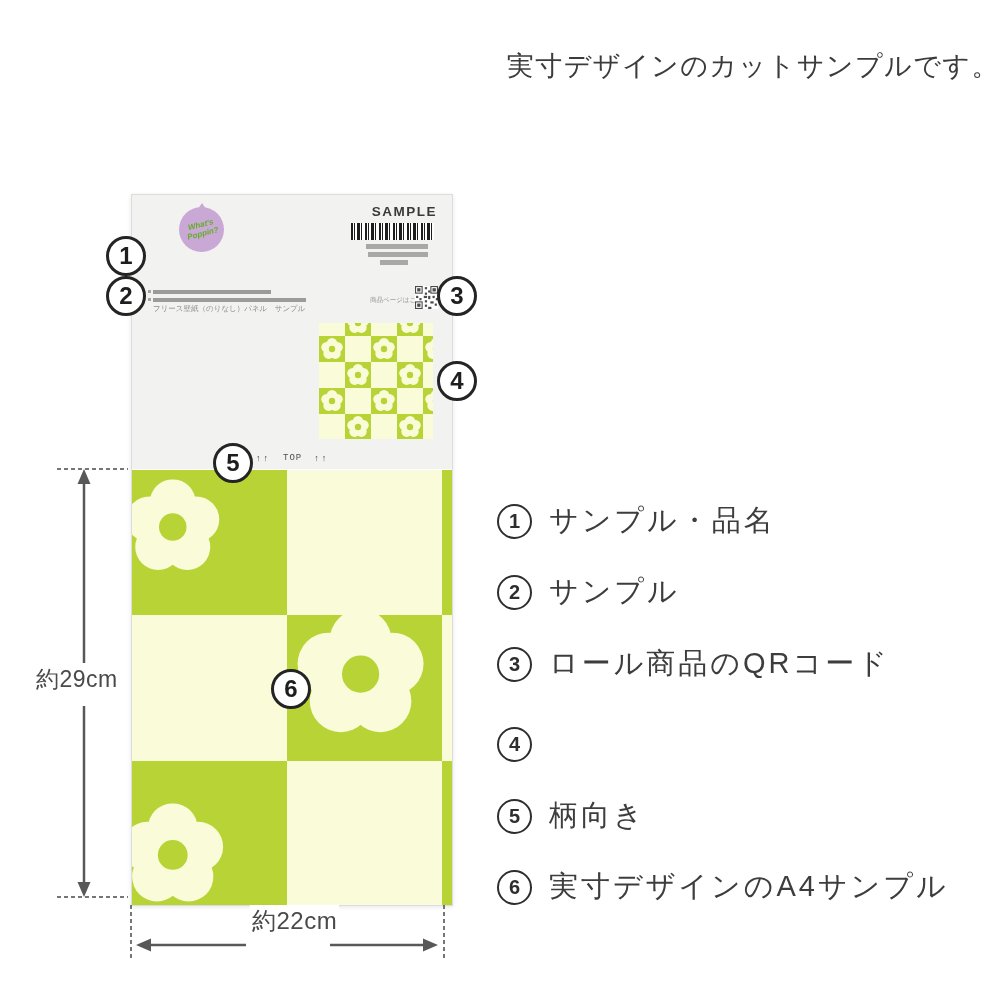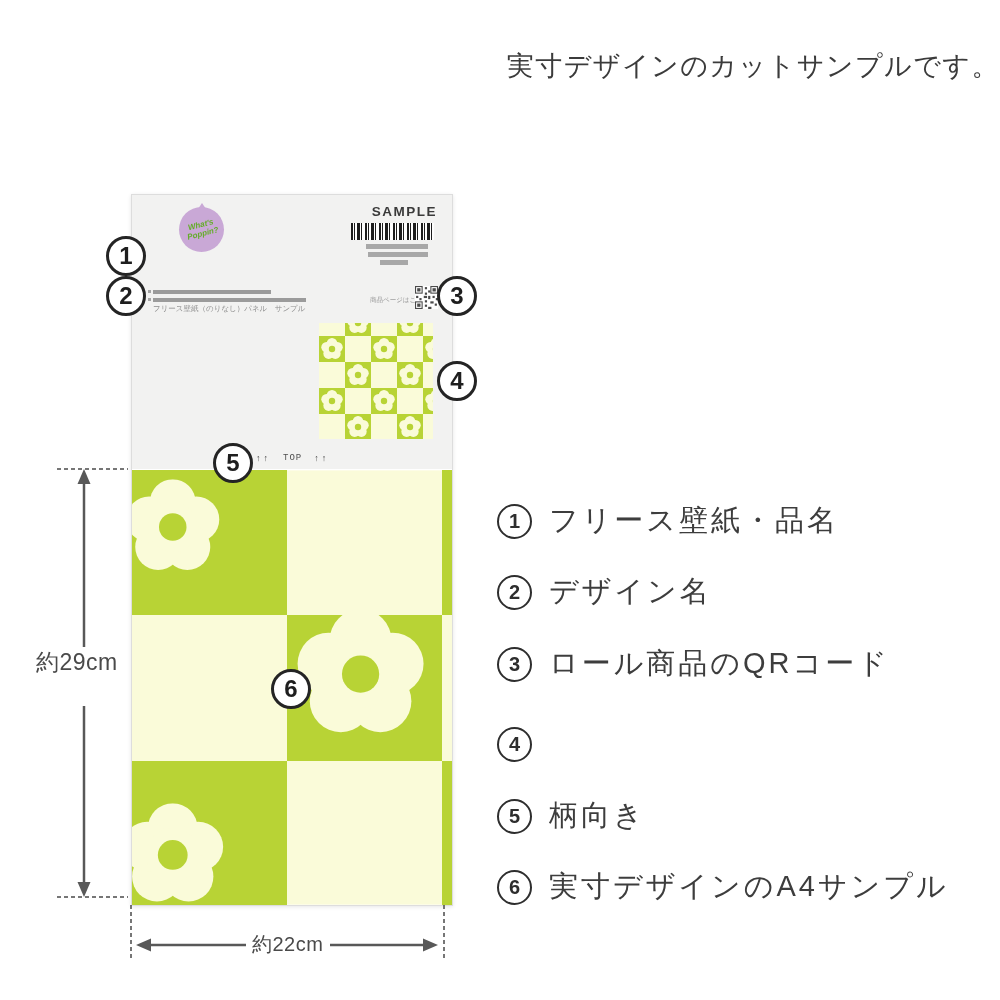--- a/index.html
+++ b/index.html
@@ -71,22 +71,22 @@
                   font-weight:500; white-space:nowrap; }
   .lr1 { top:503px; } .lr2 { top:574px; } .lr3 { top:646px; }
   .lr4 { top:726px; } .lr5 { top:798px; } .lr6 { top:869px; }
 
   
   .dim-svg { position:absolute; }
   .dim-h-svg { left:55px; top:463px; width:78px; height:444px; }
   .dim-w-svg { left:122px; top:903px; width:336px; height:64px; }
   .dim-label { position:absolute; font-size:23px; color:#4a4a4a; font-weight:500;
                letter-spacing:.5px; background:#fff; padding:0 2px; z-index:4; }
-  .dim-h-label { left:34px; top:647px; }
-  .dim-w-label { left:250px; top:931px; font-size:20px; }
+  .dim-h-label { left:34px; top:664px; }
+  .dim-w-label { left:250px; top:905px; font-size:24px; }
 </style>
 </head>
 <body>
 
 <div class="page">
 
   <svg width="0" height="0" style="position:absolute" aria-hidden="true">
     <defs>
       <symbol id="daisy" viewBox="-52 -52 104 104">
         <circle cx="0" cy="-27" r="25" style="fill:var(--cream)"></circle>
@@ -229,25 +229,25 @@
     <line x1="322" y1="2" x2="322" y2="58" stroke="#4a4a4a" stroke-width="1.5" stroke-dasharray="4 3"></line>
     <line x1="27" y1="42" x2="124" y2="42" stroke="#585858" stroke-width="2.5"></line>
     <polygon points="14,42 29,35.5 29,48.5" fill="#585858"></polygon>
     <line x1="208" y1="42" x2="303" y2="42" stroke="#585858" stroke-width="2.5"></line>
     <polygon points="316,42 301,35.5 301,48.5" fill="#585858"></polygon>
   </svg>
   <div class="dim-label dim-w-label">約22cm</div>
 
   <div class="legend-row lr1">
     <span class="legend-num">1</span>
-    <span class="legend-label">フリース壁紙・品名</span>
+    <span class="legend-label">サンプル・品名</span>
   </div>
   <div class="legend-row lr2">
     <span class="legend-num">2</span>
-    <span class="legend-label">デザイン名</span>
+    <span class="legend-label">サンプル</span>
   </div>
   <div class="legend-row lr3">
     <span class="legend-num">3</span>
     <span class="legend-label">ロール商品のQRコード</span>
   </div>
   <div class="legend-row lr4">
     <span class="legend-num">4</span>
   </div>
   <div class="legend-row lr5">
     <span class="legend-num">5</span>

